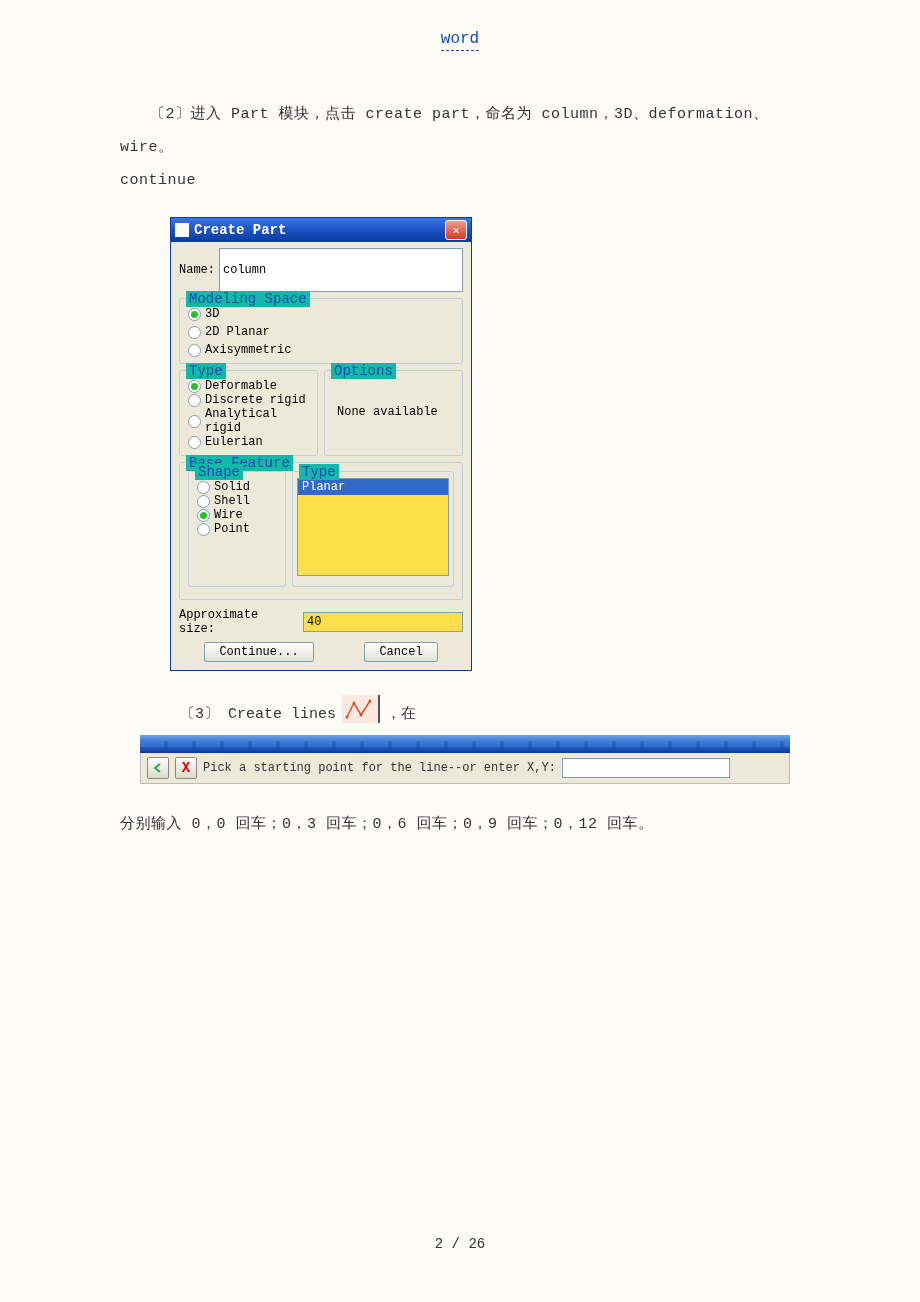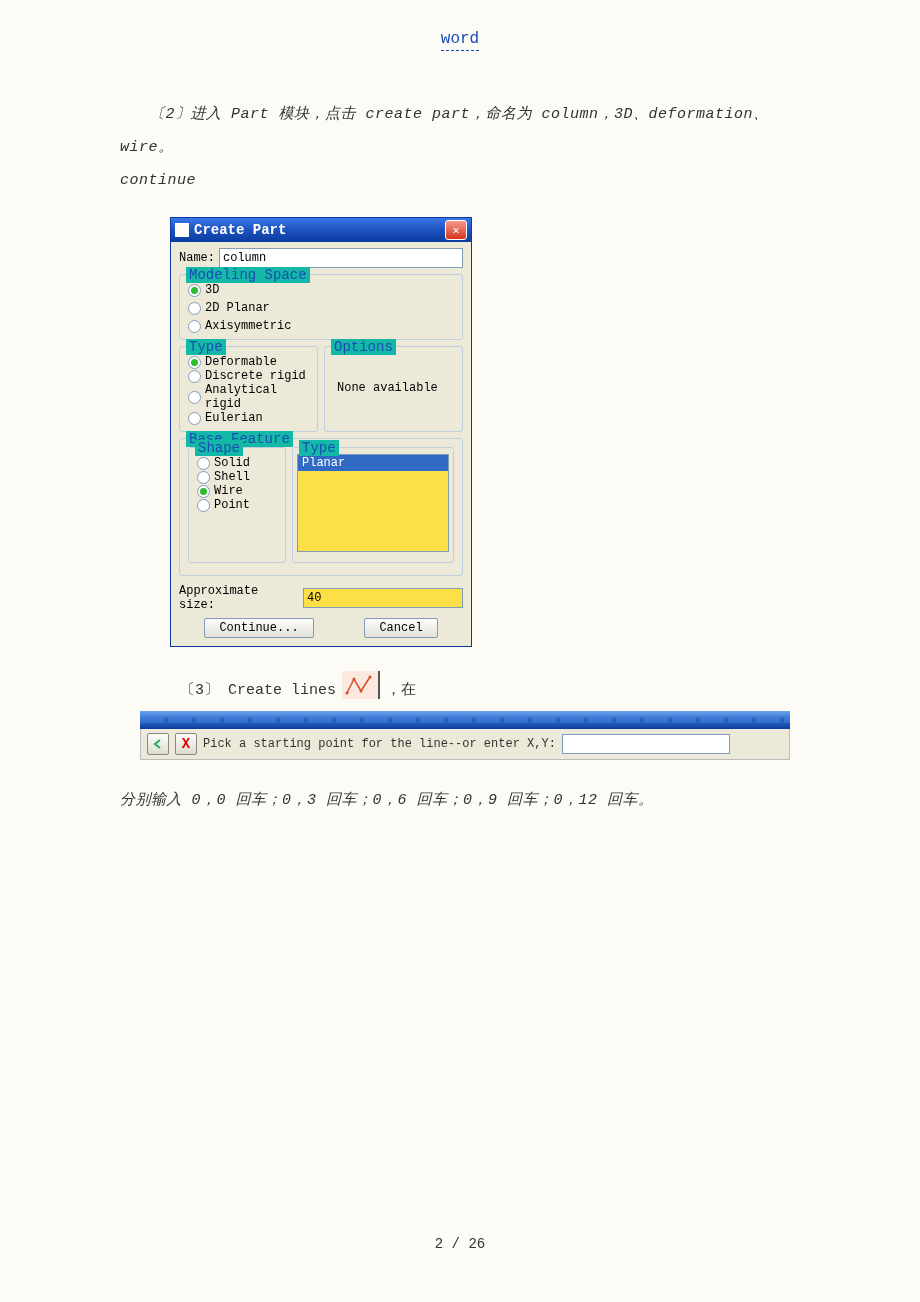--- a/index.html
+++ b/index.html
@@ -26,21 +26,20 @@
     border-bottom: 1px dashed #1a4db3;
     font-family: "Courier New", monospace;
     font-size: 16px;
     padding-bottom: 2px;
   }
   .body-text {
     padding: 0 120px;
     line-height: 2.2;
     font-size: 15px;
     letter-spacing: 0.5px;
-    font-style: italic;
   }
   .indent { text-indent: 2em; }
   .dialog {
     width: 300px;
     margin-left: 170px;
     margin-top: 20px;
     border: 1px solid #0a3c9e;
     background: #ece9d8;
     font-family: "Courier New", "SimSun", monospace;
     font-size: 12px;
@@ -75,21 +74,21 @@
     font-weight: bold;
     font-size: 12px;
   }
   .dlg-body { padding: 6px 8px 8px 8px; }
   .name-row { display: flex; align-items: center; margin-bottom: 6px; }
   .name-row label { margin-right: 4px; font-size: 12px; }
   .name-row input {
     flex: 1;
     border: 1px solid #7f9db9;
     height: 18px;
-    padding: 0 3px;
+    padding: 12px 3px;
     font-family: inherit;
     font-size: 12px;
     background: #fff;
   }
   .group {
     border: 1px solid #bfcde0;
     border-radius: 3px;
     padding: 8px 8px 6px 8px;
     margin-bottom: 6px;
     position: relative;

